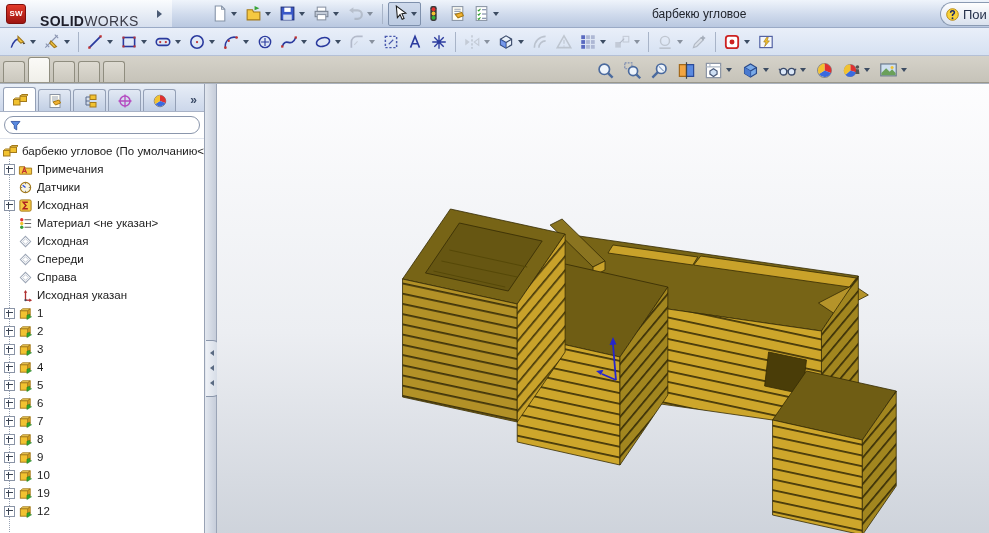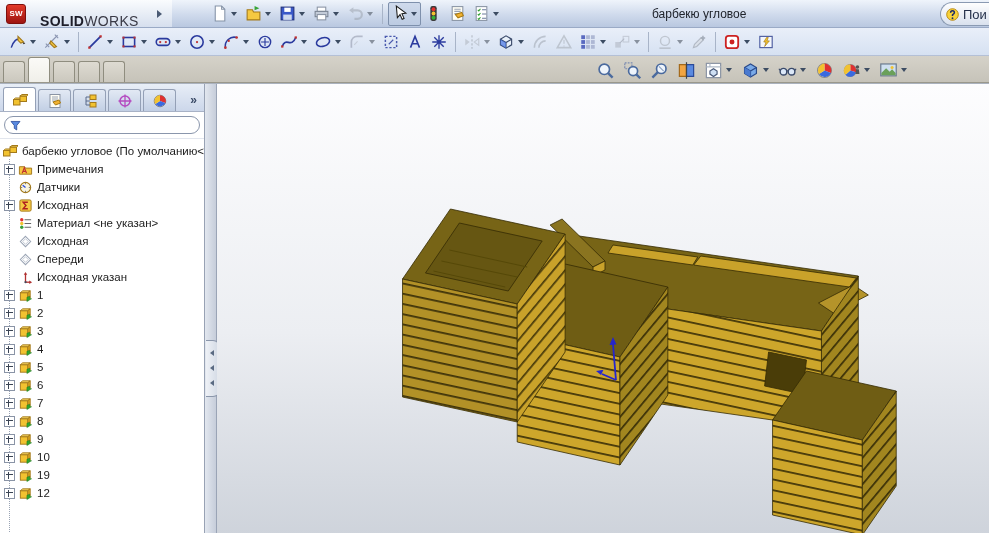--- a/index.html
+++ b/index.html
@@ -767,20 +767,27 @@
           <div class="trow">
     <span class="plus" style="visibility: hidden;"></span>
     <svg class="ticon">
               <use href="#ic-plane"></use>
             </svg>
     <span class="tlabel">Спереди</span>
   </div>
           <div class="trow">
     <span class="plus" style="visibility: hidden;"></span>
     <svg class="ticon">
+              <use href="#ic-plane"></use>
+            </svg>
+    <span class="tlabel">Справа</span>
+  </div>
+          <div class="trow">
+    <span class="plus" style="visibility: hidden;"></span>
+    <svg class="ticon">
               <use href="#ic-origin"></use>
             </svg>
     <span class="tlabel">Исходная указан</span>
   </div>
           <div class="trow">
     <span class="plus">
               <i class="h"></i>
               <i class="v"></i>
             </span>
     <svg class="ticon">

